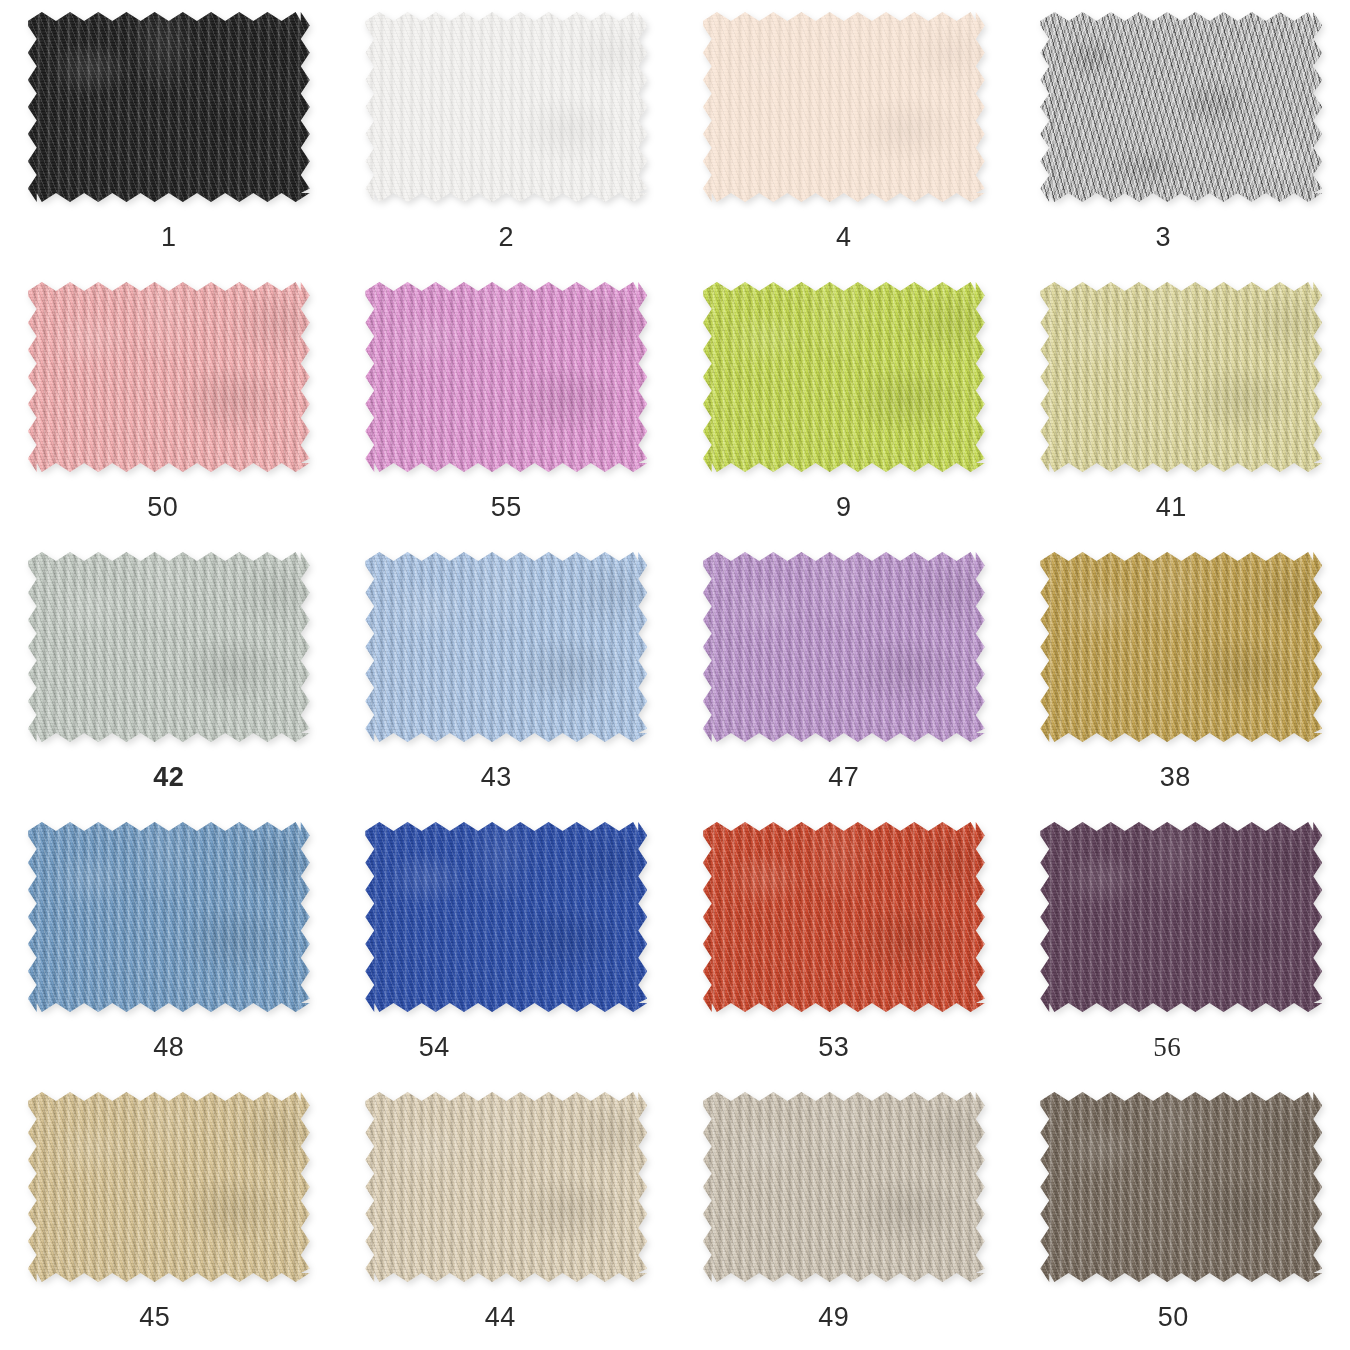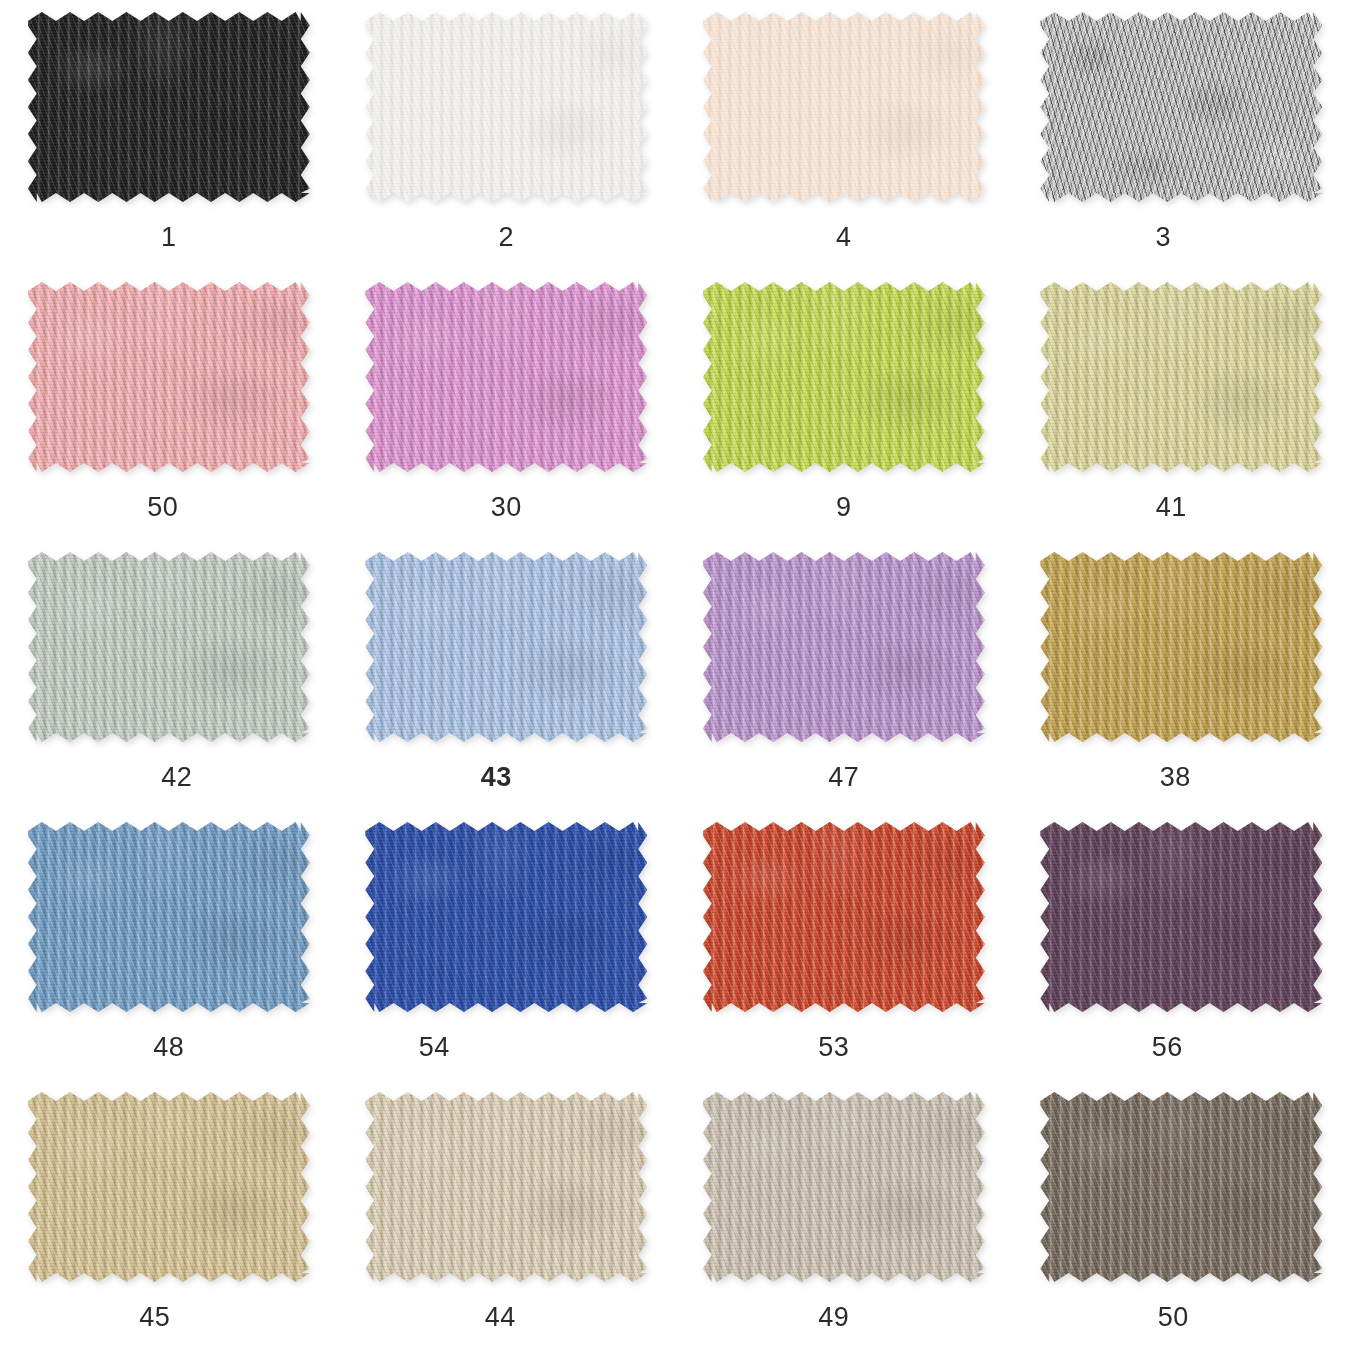--- a/index.html
+++ b/index.html
@@ -212,21 +212,21 @@
       </div>
       <div class="swatch-cell">
         <div class="swatch-wrap">
           <div class="swatch-shape " style="clip-path: polygon(0px 9px, 14.1px 0px, 28.2px 9px, 42.3px 0px, 56.4px 9px, 70.5px 0px, 84.6px 9px, 98.7px 0px, 112.8px 9px, 126.9px 0px, 141px 9px, 155.1px 0px, 169.2px 9px, 183.3px 0px, 197.4px 9px, 211.5px 0px, 225.6px 9px, 239.7px 0px, 253.8px 9px, 267.9px 0px, 273px 9px, 273px 0px, 282px 13.6px, 273px 27.1px, 282px 40.7px, 273px 54.3px, 282px 67.9px, 273px 81.4px, 282px 95px, 273px 108.6px, 282px 122.1px, 273px 135.7px, 282px 149.3px, 273px 162.9px, 282px 176.4px, 273px 181px, 282px 181px, 267.9px 190px, 253.8px 181px, 239.7px 190px, 225.6px 181px, 211.5px 190px, 197.4px 181px, 183.3px 190px, 169.2px 181px, 155.1px 190px, 141px 181px, 126.9px 190px, 112.8px 181px, 98.7px 190px, 84.6px 181px, 70.5px 190px, 56.4px 181px, 42.3px 190px, 28.2px 181px, 14.1px 190px, 9px 181px, 9px 190px, 0px 176.4px, 9px 162.9px, 0px 149.3px, 9px 135.7px, 0px 122.1px, 9px 108.6px, 0px 95px, 9px 81.4px, 0px 67.9px, 9px 54.3px, 0px 40.7px, 9px 27.1px, 0px 13.6px); background-color: rgb(224, 147, 210);">
             <div class="tex tex-rib"></div>
             <div class="tex tex-stitch"></div>
             <div class="tex tex-weft"></div>
             <div class="tex tex-mottle"></div>
           </div>
         </div>
-        <div class="swatch-label" style="left: 0px;">30</div>
+        <div class="swatch-label" style="left: 0px;">55</div>
       </div>
       <div class="swatch-cell">
         <div class="swatch-wrap">
           <div class="swatch-shape " style="clip-path: polygon(0px 9px, 14.1px 0px, 28.2px 9px, 42.3px 0px, 56.4px 9px, 70.5px 0px, 84.6px 9px, 98.7px 0px, 112.8px 9px, 126.9px 0px, 141px 9px, 155.1px 0px, 169.2px 9px, 183.3px 0px, 197.4px 9px, 211.5px 0px, 225.6px 9px, 239.7px 0px, 253.8px 9px, 267.9px 0px, 273px 9px, 273px 0px, 282px 13.6px, 273px 27.1px, 282px 40.7px, 273px 54.3px, 282px 67.9px, 273px 81.4px, 282px 95px, 273px 108.6px, 282px 122.1px, 273px 135.7px, 282px 149.3px, 273px 162.9px, 282px 176.4px, 273px 181px, 282px 181px, 267.9px 190px, 253.8px 181px, 239.7px 190px, 225.6px 181px, 211.5px 190px, 197.4px 181px, 183.3px 190px, 169.2px 181px, 155.1px 190px, 141px 181px, 126.9px 190px, 112.8px 181px, 98.7px 190px, 84.6px 181px, 70.5px 190px, 56.4px 181px, 42.3px 190px, 28.2px 181px, 14.1px 190px, 9px 181px, 9px 190px, 0px 176.4px, 9px 162.9px, 0px 149.3px, 9px 135.7px, 0px 122.1px, 9px 108.6px, 0px 95px, 9px 81.4px, 0px 67.9px, 9px 54.3px, 0px 40.7px, 9px 27.1px, 0px 13.6px); background-color: rgb(196, 218, 76);">
             <div class="tex tex-rib"></div>
             <div class="tex tex-stitch"></div>
             <div class="tex tex-weft"></div>
             <div class="tex tex-mottle"></div>
           </div>
         </div>
@@ -245,32 +245,32 @@
       </div>
       <div class="swatch-cell">
         <div class="swatch-wrap">
           <div class="swatch-shape " style="clip-path: polygon(0px 9px, 14.1px 0px, 28.2px 9px, 42.3px 0px, 56.4px 9px, 70.5px 0px, 84.6px 9px, 98.7px 0px, 112.8px 9px, 126.9px 0px, 141px 9px, 155.1px 0px, 169.2px 9px, 183.3px 0px, 197.4px 9px, 211.5px 0px, 225.6px 9px, 239.7px 0px, 253.8px 9px, 267.9px 0px, 273px 9px, 273px 0px, 282px 13.6px, 273px 27.1px, 282px 40.7px, 273px 54.3px, 282px 67.9px, 273px 81.4px, 282px 95px, 273px 108.6px, 282px 122.1px, 273px 135.7px, 282px 149.3px, 273px 162.9px, 282px 176.4px, 273px 181px, 282px 181px, 267.9px 190px, 253.8px 181px, 239.7px 190px, 225.6px 181px, 211.5px 190px, 197.4px 181px, 183.3px 190px, 169.2px 181px, 155.1px 190px, 141px 181px, 126.9px 190px, 112.8px 181px, 98.7px 190px, 84.6px 181px, 70.5px 190px, 56.4px 181px, 42.3px 190px, 28.2px 181px, 14.1px 190px, 9px 181px, 9px 190px, 0px 176.4px, 9px 162.9px, 0px 149.3px, 9px 135.7px, 0px 122.1px, 9px 108.6px, 0px 95px, 9px 81.4px, 0px 67.9px, 9px 54.3px, 0px 40.7px, 9px 27.1px, 0px 13.6px); background-color: rgb(195, 203, 195);">
             <div class="tex tex-rib"></div>
             <div class="tex tex-stitch"></div>
             <div class="tex tex-weft"></div>
             <div class="tex tex-mottle"></div>
           </div>
         </div>
-        <div class="swatch-label" style="left: 8px;">42</div>
+        <div class="swatch-label" style="left: 0px; font-weight: bold;">42</div>
       </div>
       <div class="swatch-cell">
         <div class="swatch-wrap">
           <div class="swatch-shape " style="clip-path: polygon(0px 9px, 14.1px 0px, 28.2px 9px, 42.3px 0px, 56.4px 9px, 70.5px 0px, 84.6px 9px, 98.7px 0px, 112.8px 9px, 126.9px 0px, 141px 9px, 155.1px 0px, 169.2px 9px, 183.3px 0px, 197.4px 9px, 211.5px 0px, 225.6px 9px, 239.7px 0px, 253.8px 9px, 267.9px 0px, 273px 9px, 273px 0px, 282px 13.6px, 273px 27.1px, 282px 40.7px, 273px 54.3px, 282px 67.9px, 273px 81.4px, 282px 95px, 273px 108.6px, 282px 122.1px, 273px 135.7px, 282px 149.3px, 273px 162.9px, 282px 176.4px, 273px 181px, 282px 181px, 267.9px 190px, 253.8px 181px, 239.7px 190px, 225.6px 181px, 211.5px 190px, 197.4px 181px, 183.3px 190px, 169.2px 181px, 155.1px 190px, 141px 181px, 126.9px 190px, 112.8px 181px, 98.7px 190px, 84.6px 181px, 70.5px 190px, 56.4px 181px, 42.3px 190px, 28.2px 181px, 14.1px 190px, 9px 181px, 9px 190px, 0px 176.4px, 9px 162.9px, 0px 149.3px, 9px 135.7px, 0px 122.1px, 9px 108.6px, 0px 95px, 9px 81.4px, 0px 67.9px, 9px 54.3px, 0px 40.7px, 9px 27.1px, 0px 13.6px); background-color: rgb(169, 196, 230);">
             <div class="tex tex-rib"></div>
             <div class="tex tex-stitch"></div>
             <div class="tex tex-weft"></div>
             <div class="tex tex-mottle"></div>
           </div>
         </div>
-        <div class="swatch-label" style="left: -10px; font-weight: bold;">43</div>
+        <div class="swatch-label" style="left: -10px;">43</div>
       </div>
       <div class="swatch-cell">
         <div class="swatch-wrap">
           <div class="swatch-shape " style="clip-path: polygon(0px 9px, 14.1px 0px, 28.2px 9px, 42.3px 0px, 56.4px 9px, 70.5px 0px, 84.6px 9px, 98.7px 0px, 112.8px 9px, 126.9px 0px, 141px 9px, 155.1px 0px, 169.2px 9px, 183.3px 0px, 197.4px 9px, 211.5px 0px, 225.6px 9px, 239.7px 0px, 253.8px 9px, 267.9px 0px, 273px 9px, 273px 0px, 282px 13.6px, 273px 27.1px, 282px 40.7px, 273px 54.3px, 282px 67.9px, 273px 81.4px, 282px 95px, 273px 108.6px, 282px 122.1px, 273px 135.7px, 282px 149.3px, 273px 162.9px, 282px 176.4px, 273px 181px, 282px 181px, 267.9px 190px, 253.8px 181px, 239.7px 190px, 225.6px 181px, 211.5px 190px, 197.4px 181px, 183.3px 190px, 169.2px 181px, 155.1px 190px, 141px 181px, 126.9px 190px, 112.8px 181px, 98.7px 190px, 84.6px 181px, 70.5px 190px, 56.4px 181px, 42.3px 190px, 28.2px 181px, 14.1px 190px, 9px 181px, 9px 190px, 0px 176.4px, 9px 162.9px, 0px 149.3px, 9px 135.7px, 0px 122.1px, 9px 108.6px, 0px 95px, 9px 81.4px, 0px 67.9px, 9px 54.3px, 0px 40.7px, 9px 27.1px, 0px 13.6px); background-color: rgb(187, 147, 205);">
             <div class="tex tex-rib"></div>
             <div class="tex tex-stitch"></div>
             <div class="tex tex-weft"></div>
             <div class="tex tex-mottle"></div>
           </div>
         </div>
@@ -322,21 +322,21 @@
       </div>
       <div class="swatch-cell">
         <div class="swatch-wrap">
           <div class="swatch-shape dark" style="clip-path: polygon(0px 9px, 14.1px 0px, 28.2px 9px, 42.3px 0px, 56.4px 9px, 70.5px 0px, 84.6px 9px, 98.7px 0px, 112.8px 9px, 126.9px 0px, 141px 9px, 155.1px 0px, 169.2px 9px, 183.3px 0px, 197.4px 9px, 211.5px 0px, 225.6px 9px, 239.7px 0px, 253.8px 9px, 267.9px 0px, 273px 9px, 273px 0px, 282px 13.6px, 273px 27.1px, 282px 40.7px, 273px 54.3px, 282px 67.9px, 273px 81.4px, 282px 95px, 273px 108.6px, 282px 122.1px, 273px 135.7px, 282px 149.3px, 273px 162.9px, 282px 176.4px, 273px 181px, 282px 181px, 267.9px 190px, 253.8px 181px, 239.7px 190px, 225.6px 181px, 211.5px 190px, 197.4px 181px, 183.3px 190px, 169.2px 181px, 155.1px 190px, 141px 181px, 126.9px 190px, 112.8px 181px, 98.7px 190px, 84.6px 181px, 70.5px 190px, 56.4px 181px, 42.3px 190px, 28.2px 181px, 14.1px 190px, 9px 181px, 9px 190px, 0px 176.4px, 9px 162.9px, 0px 149.3px, 9px 135.7px, 0px 122.1px, 9px 108.6px, 0px 95px, 9px 81.4px, 0px 67.9px, 9px 54.3px, 0px 40.7px, 9px 27.1px, 0px 13.6px); background-color: rgb(92, 61, 86);">
             <div class="tex tex-rib"></div>
             <div class="tex tex-stitch"></div>
             <div class="tex tex-weft"></div>
             <div class="tex tex-mottle"></div>
           </div>
         </div>
-        <div class="swatch-label" style="left: -14px;">56</div>
+        <div class="swatch-label" style="left: -14px; font-family: Liberation Serif, serif;">56</div>
       </div>
       <div class="swatch-cell">
         <div class="swatch-wrap">
           <div class="swatch-shape " style="clip-path: polygon(0px 9px, 14.1px 0px, 28.2px 9px, 42.3px 0px, 56.4px 9px, 70.5px 0px, 84.6px 9px, 98.7px 0px, 112.8px 9px, 126.9px 0px, 141px 9px, 155.1px 0px, 169.2px 9px, 183.3px 0px, 197.4px 9px, 211.5px 0px, 225.6px 9px, 239.7px 0px, 253.8px 9px, 267.9px 0px, 273px 9px, 273px 0px, 282px 13.6px, 273px 27.1px, 282px 40.7px, 273px 54.3px, 282px 67.9px, 273px 81.4px, 282px 95px, 273px 108.6px, 282px 122.1px, 273px 135.7px, 282px 149.3px, 273px 162.9px, 282px 176.4px, 273px 181px, 282px 181px, 267.9px 190px, 253.8px 181px, 239.7px 190px, 225.6px 181px, 211.5px 190px, 197.4px 181px, 183.3px 190px, 169.2px 181px, 155.1px 190px, 141px 181px, 126.9px 190px, 112.8px 181px, 98.7px 190px, 84.6px 181px, 70.5px 190px, 56.4px 181px, 42.3px 190px, 28.2px 181px, 14.1px 190px, 9px 181px, 9px 190px, 0px 176.4px, 9px 162.9px, 0px 149.3px, 9px 135.7px, 0px 122.1px, 9px 108.6px, 0px 95px, 9px 81.4px, 0px 67.9px, 9px 54.3px, 0px 40.7px, 9px 27.1px, 0px 13.6px); background-color: rgb(215, 194, 145);">
             <div class="tex tex-rib"></div>
             <div class="tex tex-stitch"></div>
             <div class="tex tex-weft"></div>
             <div class="tex tex-mottle"></div>
           </div>
         </div>

